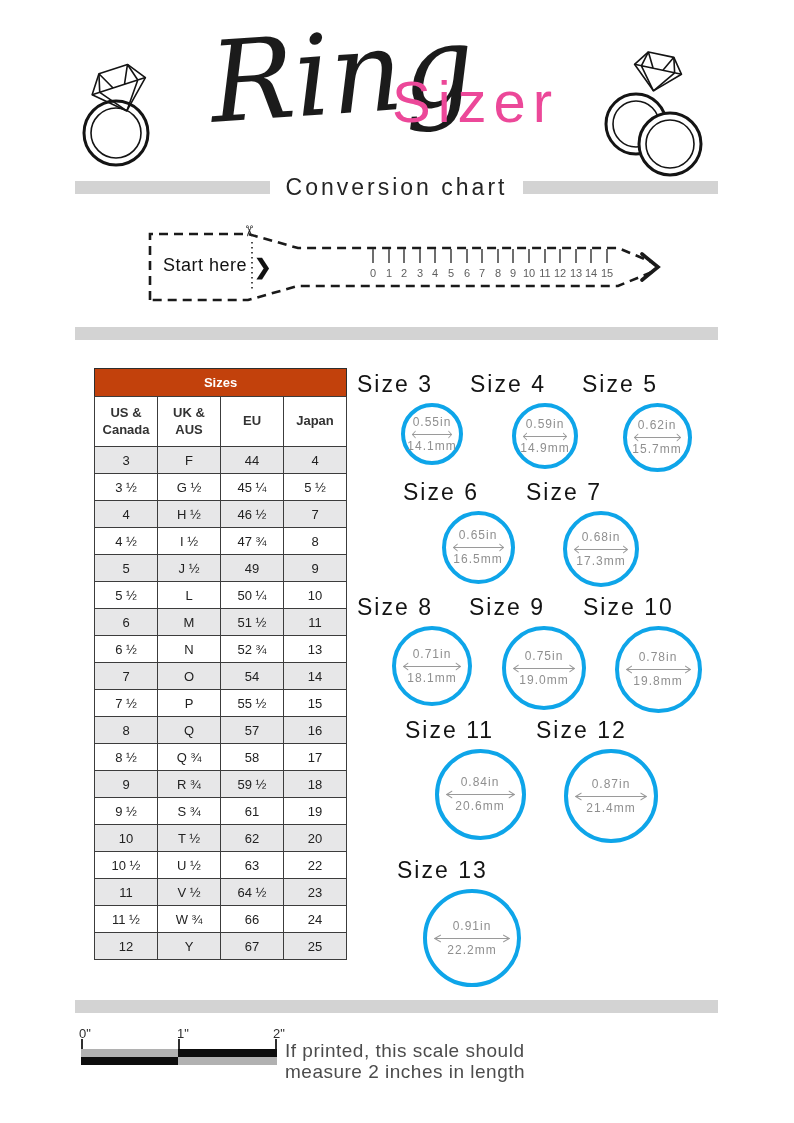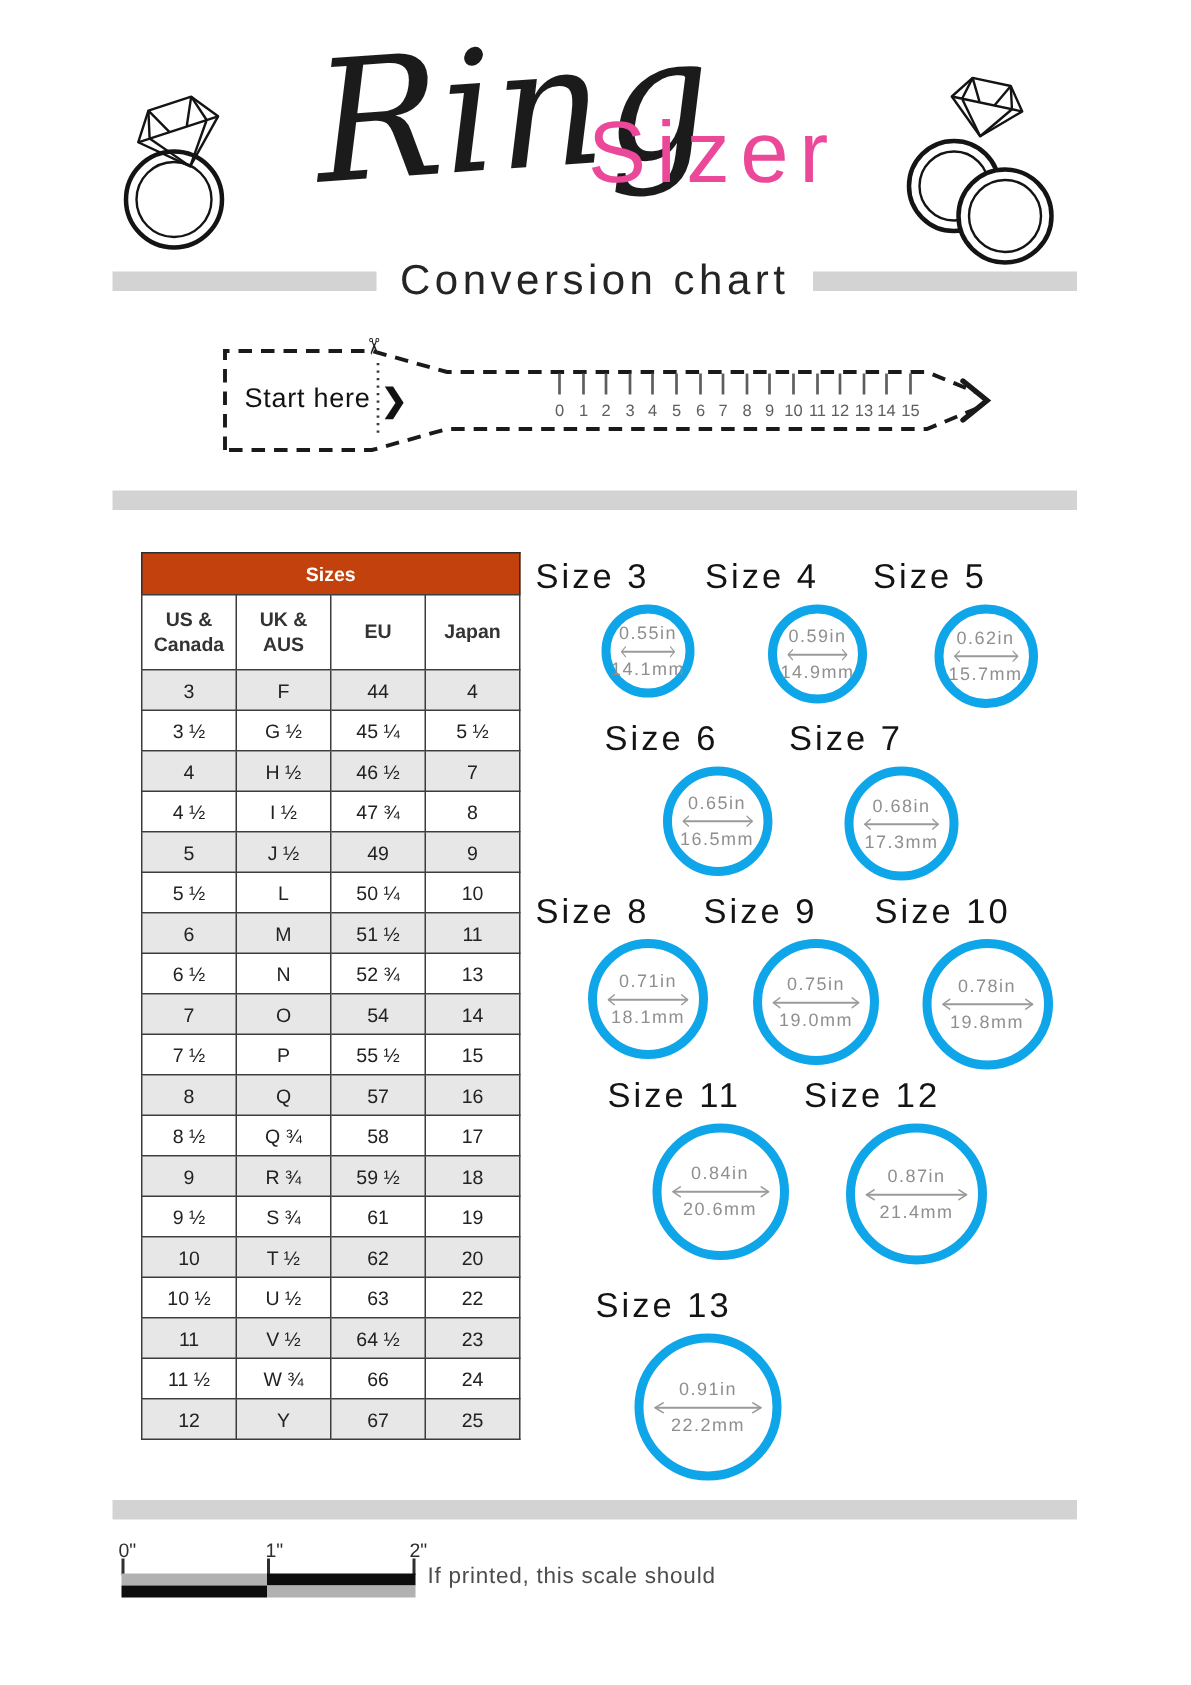--- a/index.html
+++ b/index.html
@@ -21,21 +21,21 @@
   .title-sans {
     position:absolute; left:392px; top:68px;
     font-size:58px; letter-spacing:7px; color:#ec4899; font-weight:400;
   }
   .subtitle-row {
     position:absolute; left:75px; top:174px; width:643px; height:26px;
     display:flex; align-items:center;
   }
   .subtitle-bar { flex:1; height:13px; background:#d3d3d3; }
   .subtitle-text {
-    padding:0 16px; font-size:28px; letter-spacing:3px; color:#252525; white-space:nowrap;
+    padding:0 16px; font-size:23px; letter-spacing:3px; color:#252525; white-space:nowrap;
   }
 
   
   .sizer-svg { position:absolute; left:148px; top:230px; }
   .sizer-outline { fill:none; stroke:#1a1a1a; stroke-width:2.6; stroke-dasharray:9 6; }
   .sizer-tip { fill:none; stroke:#1a1a1a; stroke-width:3.6; stroke-linecap:round; }
   .sizer-tick { stroke:#5e5e5e; stroke-width:1.8; }
   .sizer-num { fill:#5e5e5e; font-size:11px; font-family:"Liberation Sans", sans-serif; text-anchor:middle; }
   .cut-line { stroke:#3a3a3a; stroke-width:1.8; stroke-dasharray:1.5 3.5; }
   .start-here {
@@ -66,21 +66,21 @@
   }
   table.sizes th { height:50px; font-weight:700; color:#333; background:#ffffff; line-height:1.3; }
   table.sizes td { height:27px; font-weight:400; }
   table.sizes tbody tr:nth-child(odd) td { background:#e7e7e8; }
   table.sizes tbody tr:nth-child(even) td { background:#ffffff; }
 
   
   .size-block { position:absolute; width:150px; text-align:left; }
   .size-label { font-size:23px; letter-spacing:2px; color:#141414; white-space:nowrap; }
   .size-circle {
-    margin:5px auto 0; border:6px solid #0ea5e9; border-radius:50%;
+    margin:5px auto 0; border:4px solid #0ea5e9; border-radius:50%;
     display:flex; flex-direction:column; align-items:center; justify-content:center;
   }
   .in-t, .mm-t { font-size:12px; letter-spacing:1px; color:#8f8f8f; line-height:13px; white-space:nowrap; }
   .dia-arrow { display:block; width:calc(100% - 14px); height:9px; margin:1px 0; }
   .dia-arrow line, .dia-arrow polyline { stroke:#9a9a9a; stroke-width:1.2; fill:none; }
   .c62{width:62px;height:62px} .c66{width:66px;height:66px} .c69{width:69px;height:69px}
   .c73{width:73px;height:73px} .c76{width:76px;height:76px} .c80{width:80px;height:80px}
   .c84{width:84px;height:84px} .c87{width:87px;height:87px} .c91{width:91px;height:91px}
   .c94{width:94px;height:94px} .c98{width:98px;height:98px} .c101{width:101px;height:101px}
   #s3 {left:357px; top:371px} #s4 {left:470px; top:371px} #s5 {left:582px; top:371px}
@@ -90,21 +90,21 @@
   #s13{left:397px; top:857px} #s14{left:543px; top:857px}
 
   
   .scale-label { position:absolute; font-size:13px; color:#2f2f2f; top:1026px; }
   .scale-tick { position:absolute; width:2px; height:11px; background:#2f2f2f; top:1039px; }
   .scale-seg { position:absolute; height:8px; }
   .seg-gray { background:#b1b1b1; }
   .seg-black { background:#0d0d0d; }
   .scale-note {
     position:absolute; left:285px; top:1040px;
-    font-size:15px; letter-spacing:0.5px; color:#4c4c4c; line-height:21px;
+    font-size:19px; letter-spacing:0.5px; color:#4c4c4c; line-height:21px;
   }
   .icon-stroke { fill:none; stroke:#141414; stroke-width:3; stroke-linejoin:round; }
   .icon-stroke-thin { fill:none; stroke:#141414; stroke-width:1.6; stroke-linejoin:round; }
 </style>
 </head>
 <body>
 
 <div class="page">
 
   <svg class="ring-icon left" width="100" height="108" viewBox="0 0 100 108">
@@ -459,16 +459,17 @@
     <span class="scale-label" style="left:273px">2"</span>
     <span class="scale-tick" style="left:81px"></span>
     <span class="scale-tick" style="left:178px"></span>
     <span class="scale-tick" style="left:275px"></span>
     <span class="scale-seg seg-gray" style="left:81px;  top:1049px; width:97px"></span>
     <span class="scale-seg seg-black" style="left:178px; top:1049px; width:99px"></span>
     <span class="scale-seg seg-black" style="left:81px;  top:1057px; width:97px"></span>
     <span class="scale-seg seg-gray" style="left:178px; top:1057px; width:99px"></span>
     <div class="scale-note">
       <div>If printed, this scale should</div>
+      <div>measure 2 inches in length</div>
     </div>
   </div>
 
 </div>
 
 </body></html>

